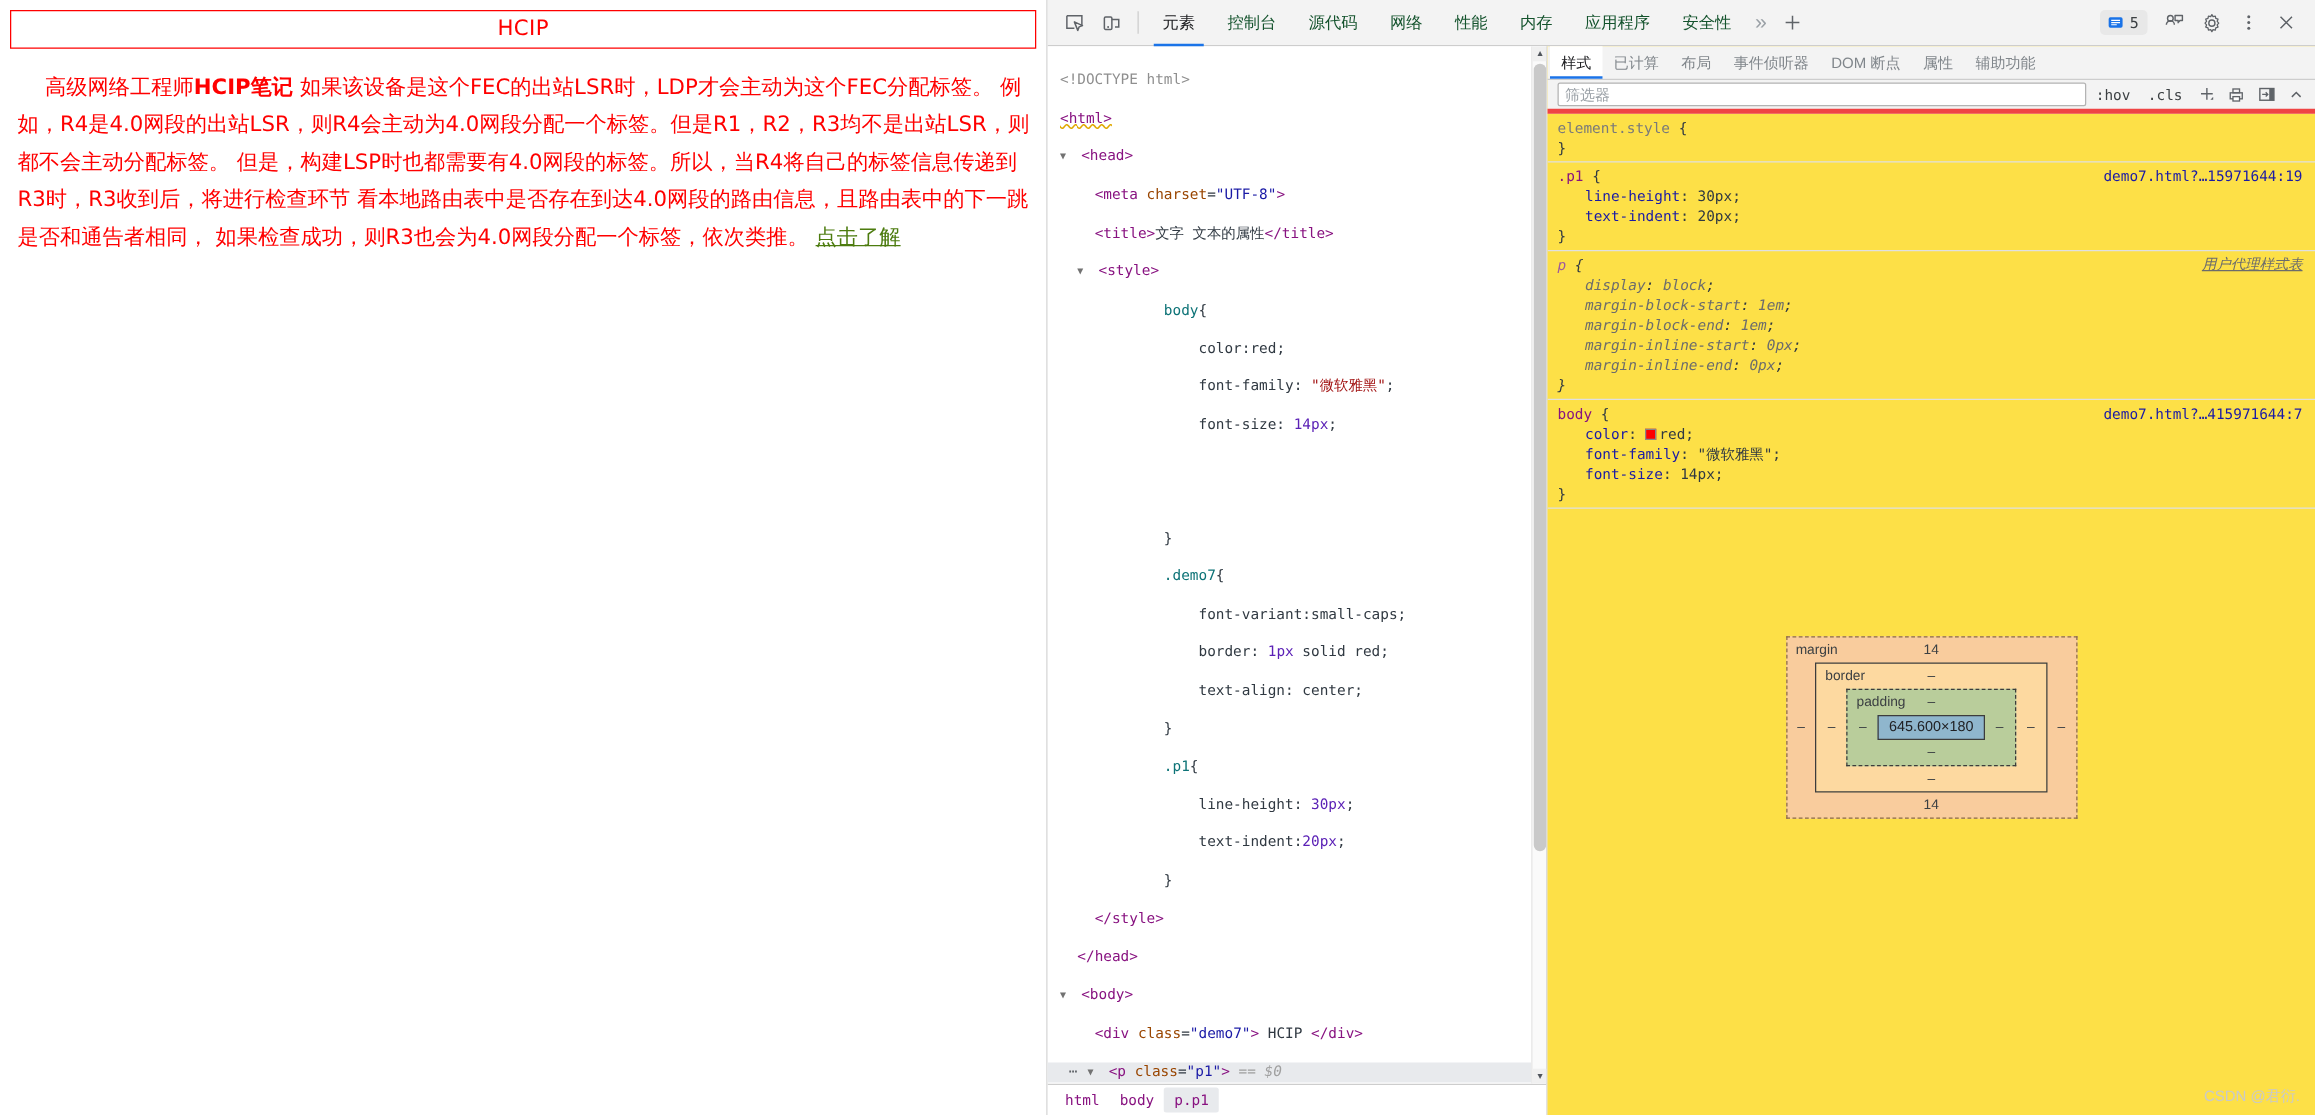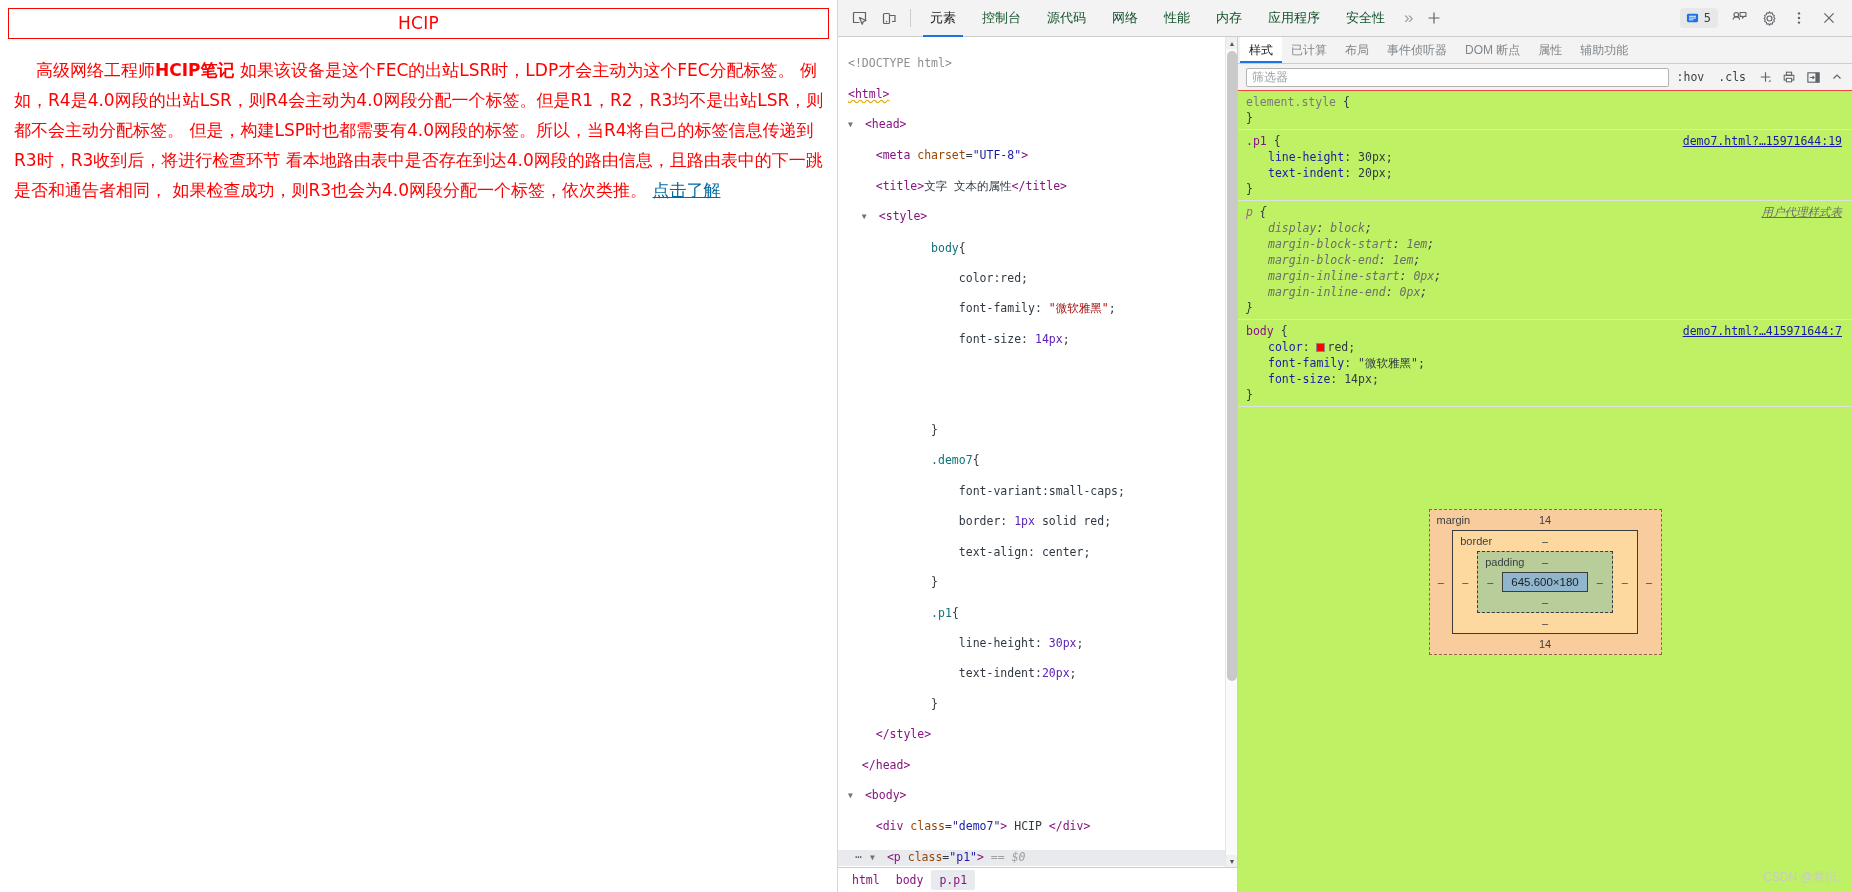--- a/index.html
+++ b/index.html
@@ -36,21 +36,21 @@
     color: #ff0000;
     font-size: 17px;
     line-height: 30px;
     text-indent: 22px;
     margin: 16px 5px 0 6px;
     font-family: "DejaVu Sans", sans-serif;
     letter-spacing: 0px;
     word-break: break-all;
   }
   .p1 b { font-weight: bold; }
-  .p1 a { color: #0369a1; text-decoration: underline; }
+  .p1 a { color: #4d7c0f; text-decoration: underline; }
 
   
   .devtools {
     width: 1014px; height: 892px;
     display: flex; flex-direction: column;
     background: #f3f3f3;
     font-size: 12px;
     color: #5f6368;
   }
   
@@ -155,40 +155,40 @@
   }
   .crumb {
     font-family: "DejaVu Sans Mono","Liberation Mono", monospace;
     font-size: 11.5px; color: #881280; padding: 3px 8px;
     border-radius: 2px; cursor: pointer;
   }
   .crumb.active { background: #e8eaed; }
 
   
   .styles-pane {
-    flex: 1; background: #bef264; display: flex; flex-direction: column;
+    flex: 1; background: #fde047; display: flex; flex-direction: column;
     min-width: 0; position: relative;
   }
   .styles-tabs {
     height: 27px; min-height: 27px; display: flex; align-items: stretch;
     background: #f3f3f3; border-bottom: 1px solid #cdcdcd; padding-left: 2px;
   }
   .stab {
     padding: 0 9px; display: flex; align-items: center;
     font-size: 12px; color: #80868b; cursor: pointer; position: relative;
     white-space: nowrap;
   }
   .stab.active { color: #202124; background: #fff; }
   .stab.active:after {
     content: ""; position: absolute; left: 0; right: 0; bottom: 0;
     height: 2px; background: #1a73e8;
   }
   .filter-row {
     height: 27px; min-height: 27px; display: flex; align-items: center;
-    background: #f3f3f3; border-bottom: 1px solid #ef4444;
+    background: #f3f3f3; border-bottom: 4px solid #ef4444;
     padding: 0 4px 0 8px; gap: 2px;
   }
   .filter-input {
     flex: 1; height: 19px; border: 1px solid #b3b3b3; border-radius: 2px;
     background: #fff; font-size: 12px; color: #5f6368;
     padding: 0 5px; outline: none; min-width: 0;
     font-family: "Liberation Sans","DejaVu Sans",sans-serif;
   }
   .filter-input::placeholder { color: #9aa0a6; }
   .fbtn {
@@ -211,21 +211,21 @@
   }
   .rule .sel { color: #881280; }
   .rule .selgray { color: #7a7a7a; }
   .rule .prop { color: #1a1aa6; }
   .rule .val { color: #303942; }
   .rule.ua { color: #6c6c6c; font-style: italic; }
   .rule.ua .sel { color: #a05a9c; font-style: italic; }
   .rule.ua .prop, .rule.ua .val { color: #6c6c6c; }
   .src-link {
     position: absolute; right: 10px; top: 3px;
-    color: #1a1aa6; text-decoration: underline; font-size: 11.5px;
+    color: #1a1aa6; font-size: 11.5px;
     cursor: pointer; font-style: normal;
   }
   .ua-label {
     position: absolute; right: 10px; top: 3px;
     color: #6c6c6c; font-style: italic; font-size: 11.5px;
     font-family: "Liberation Sans","DejaVu Sans",sans-serif;
     text-decoration: underline;
   }
   .indent { padding-left: 22px; display: block; }
   .inherit-hdr {

